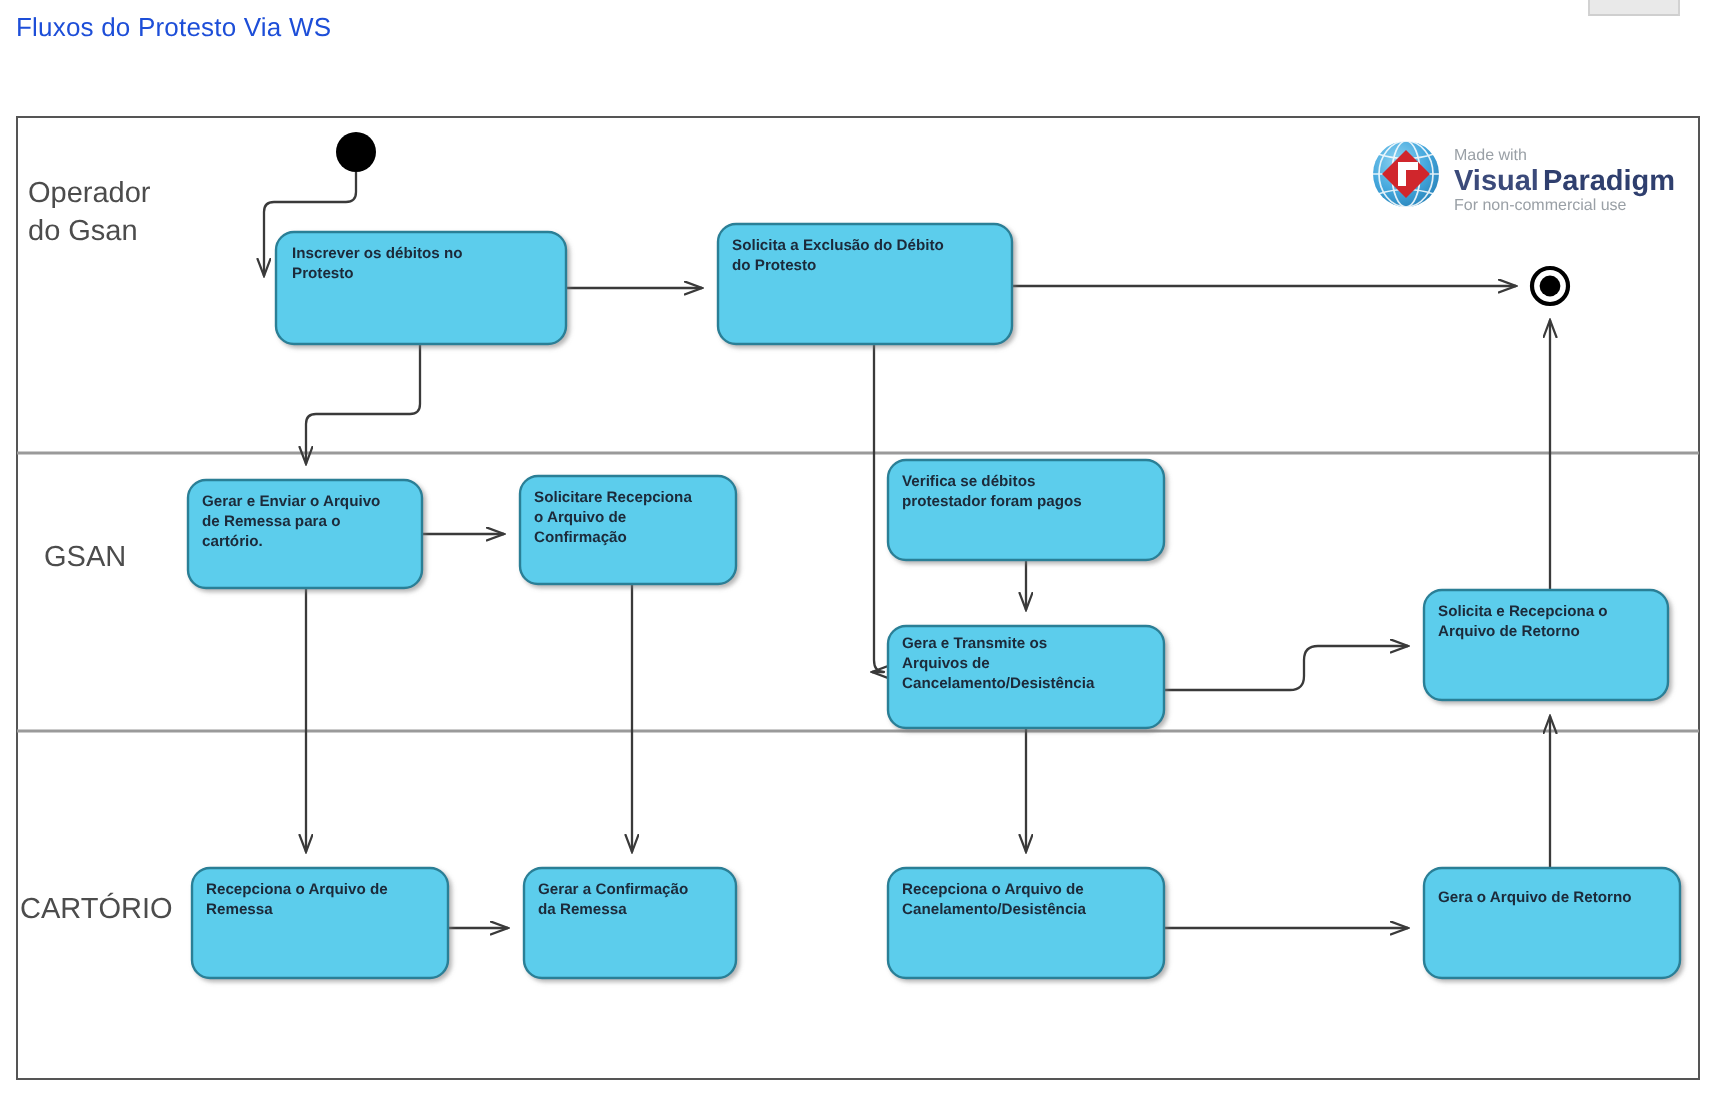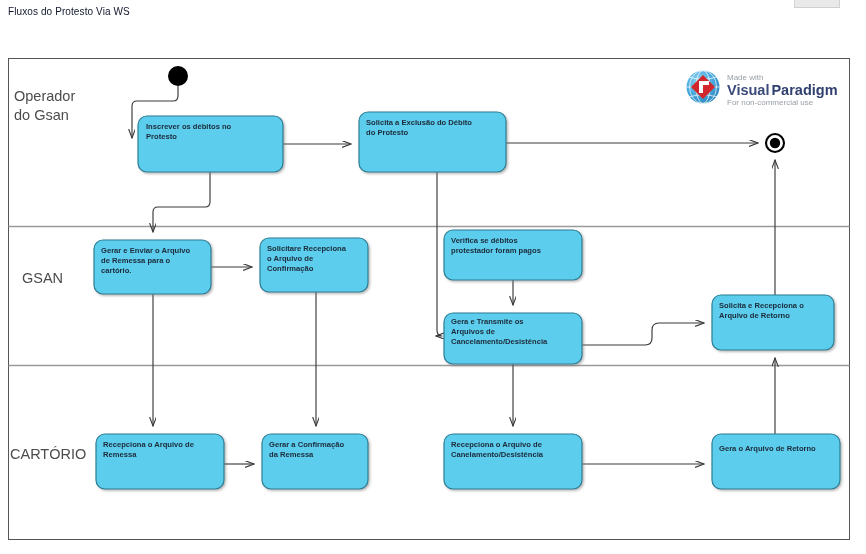--- a/index.html
+++ b/index.html
@@ -11,22 +11,22 @@
     width: 866px;
     height: 554px;
     font-family: "Liberation Sans", sans-serif;
     position: relative;
     overflow: hidden;
   }
   #page-title {
     position: absolute;
     left: 8px;
     top: 6px;
-    font-size: 10px;
-    color: #0f172a;
+    font-size: 13px;
+    color: #1d4ed8;
     font-family: "Liberation Sans", sans-serif;
     letter-spacing: 0.1px;
     white-space: nowrap;
   }
   #top-right-stub {
     position: absolute;
     right: 26px;
     top: 0px;
     width: 44px;
     height: 7px;

